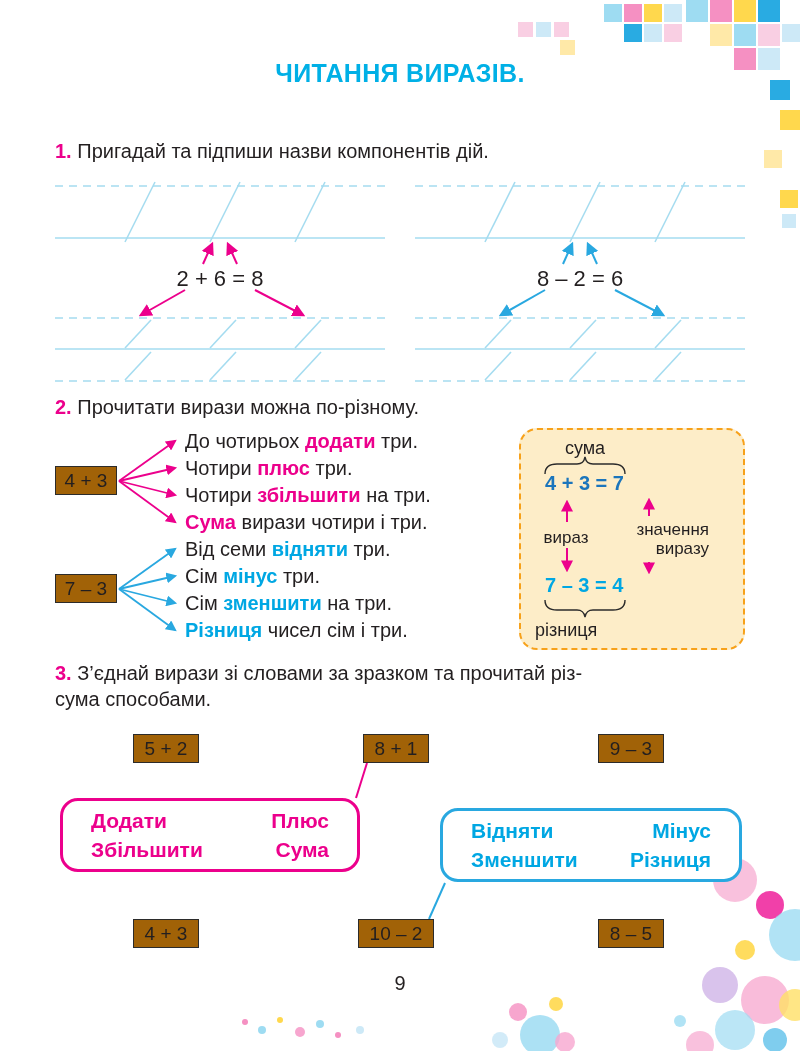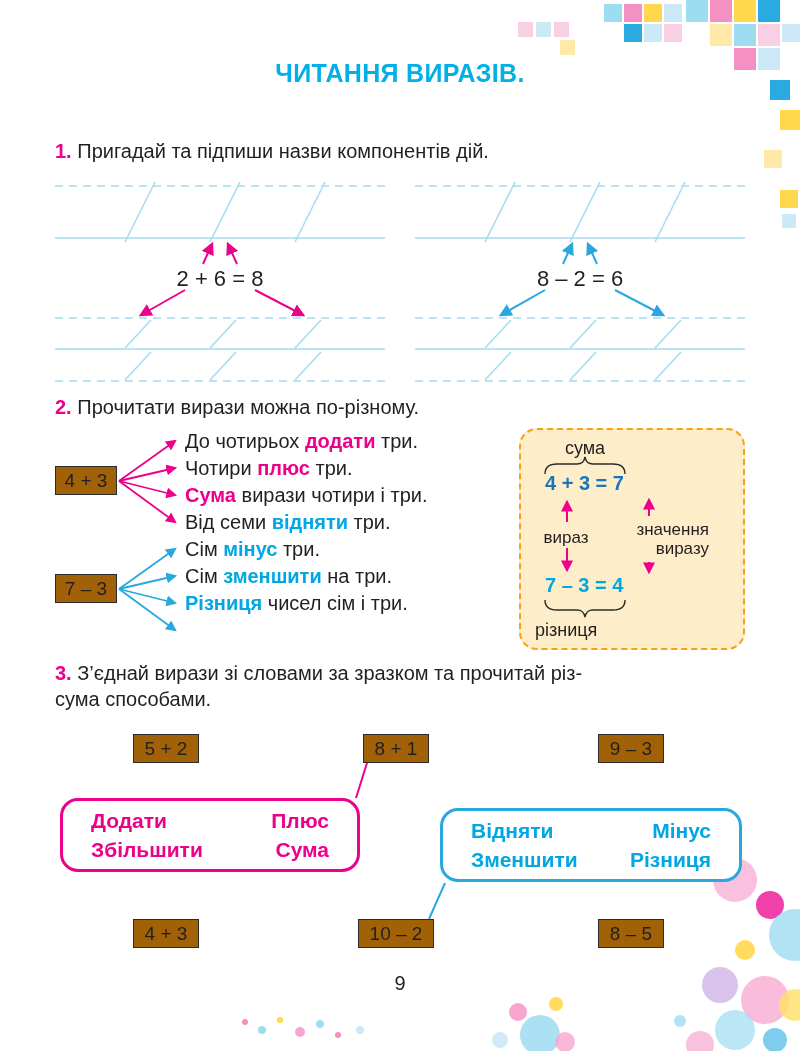--- a/index.html
+++ b/index.html
@@ -225,20 +225,21 @@
       <path d="M2,161 L58,121" marker-end="url(#ah-cy2)"></path>
       <path d="M2,161 L58,148" marker-end="url(#ah-cy2)"></path>
       <path d="M2,161 L58,175" marker-end="url(#ah-cy2)"></path>
       <path d="M2,161 L58,202" marker-end="url(#ah-cy2)"></path>
     </g>
   </svg>
 
   <div class="rlines">
     <div><span>До чотирьох </span><span class="pk">додати</span><span> три.</span></div>
     <div><span>Чотири </span><span class="pk">плюс</span><span> три.</span></div>
+    <div><span>Чотири </span><span class="pk">збільшити</span><span> на три.</span></div>
     <div><span></span><span class="pk">Сума</span><span> вирази чотири і три.</span></div>
     <div><span>Від семи </span><span class="cy">відняти</span><span> три.</span></div>
     <div><span>Сім </span><span class="cy">мінус</span><span> три.</span></div>
     <div><span>Сім </span><span class="cy">зменшити</span><span> на три.</span></div>
     <div><span></span><span class="cy">Різниця</span><span> чисел сім і три.</span></div>
   </div>
 
   <div class="panel">
     <svg class="p-overlay" width="226" height="222" viewBox="0 0 226 222">
       <defs>

